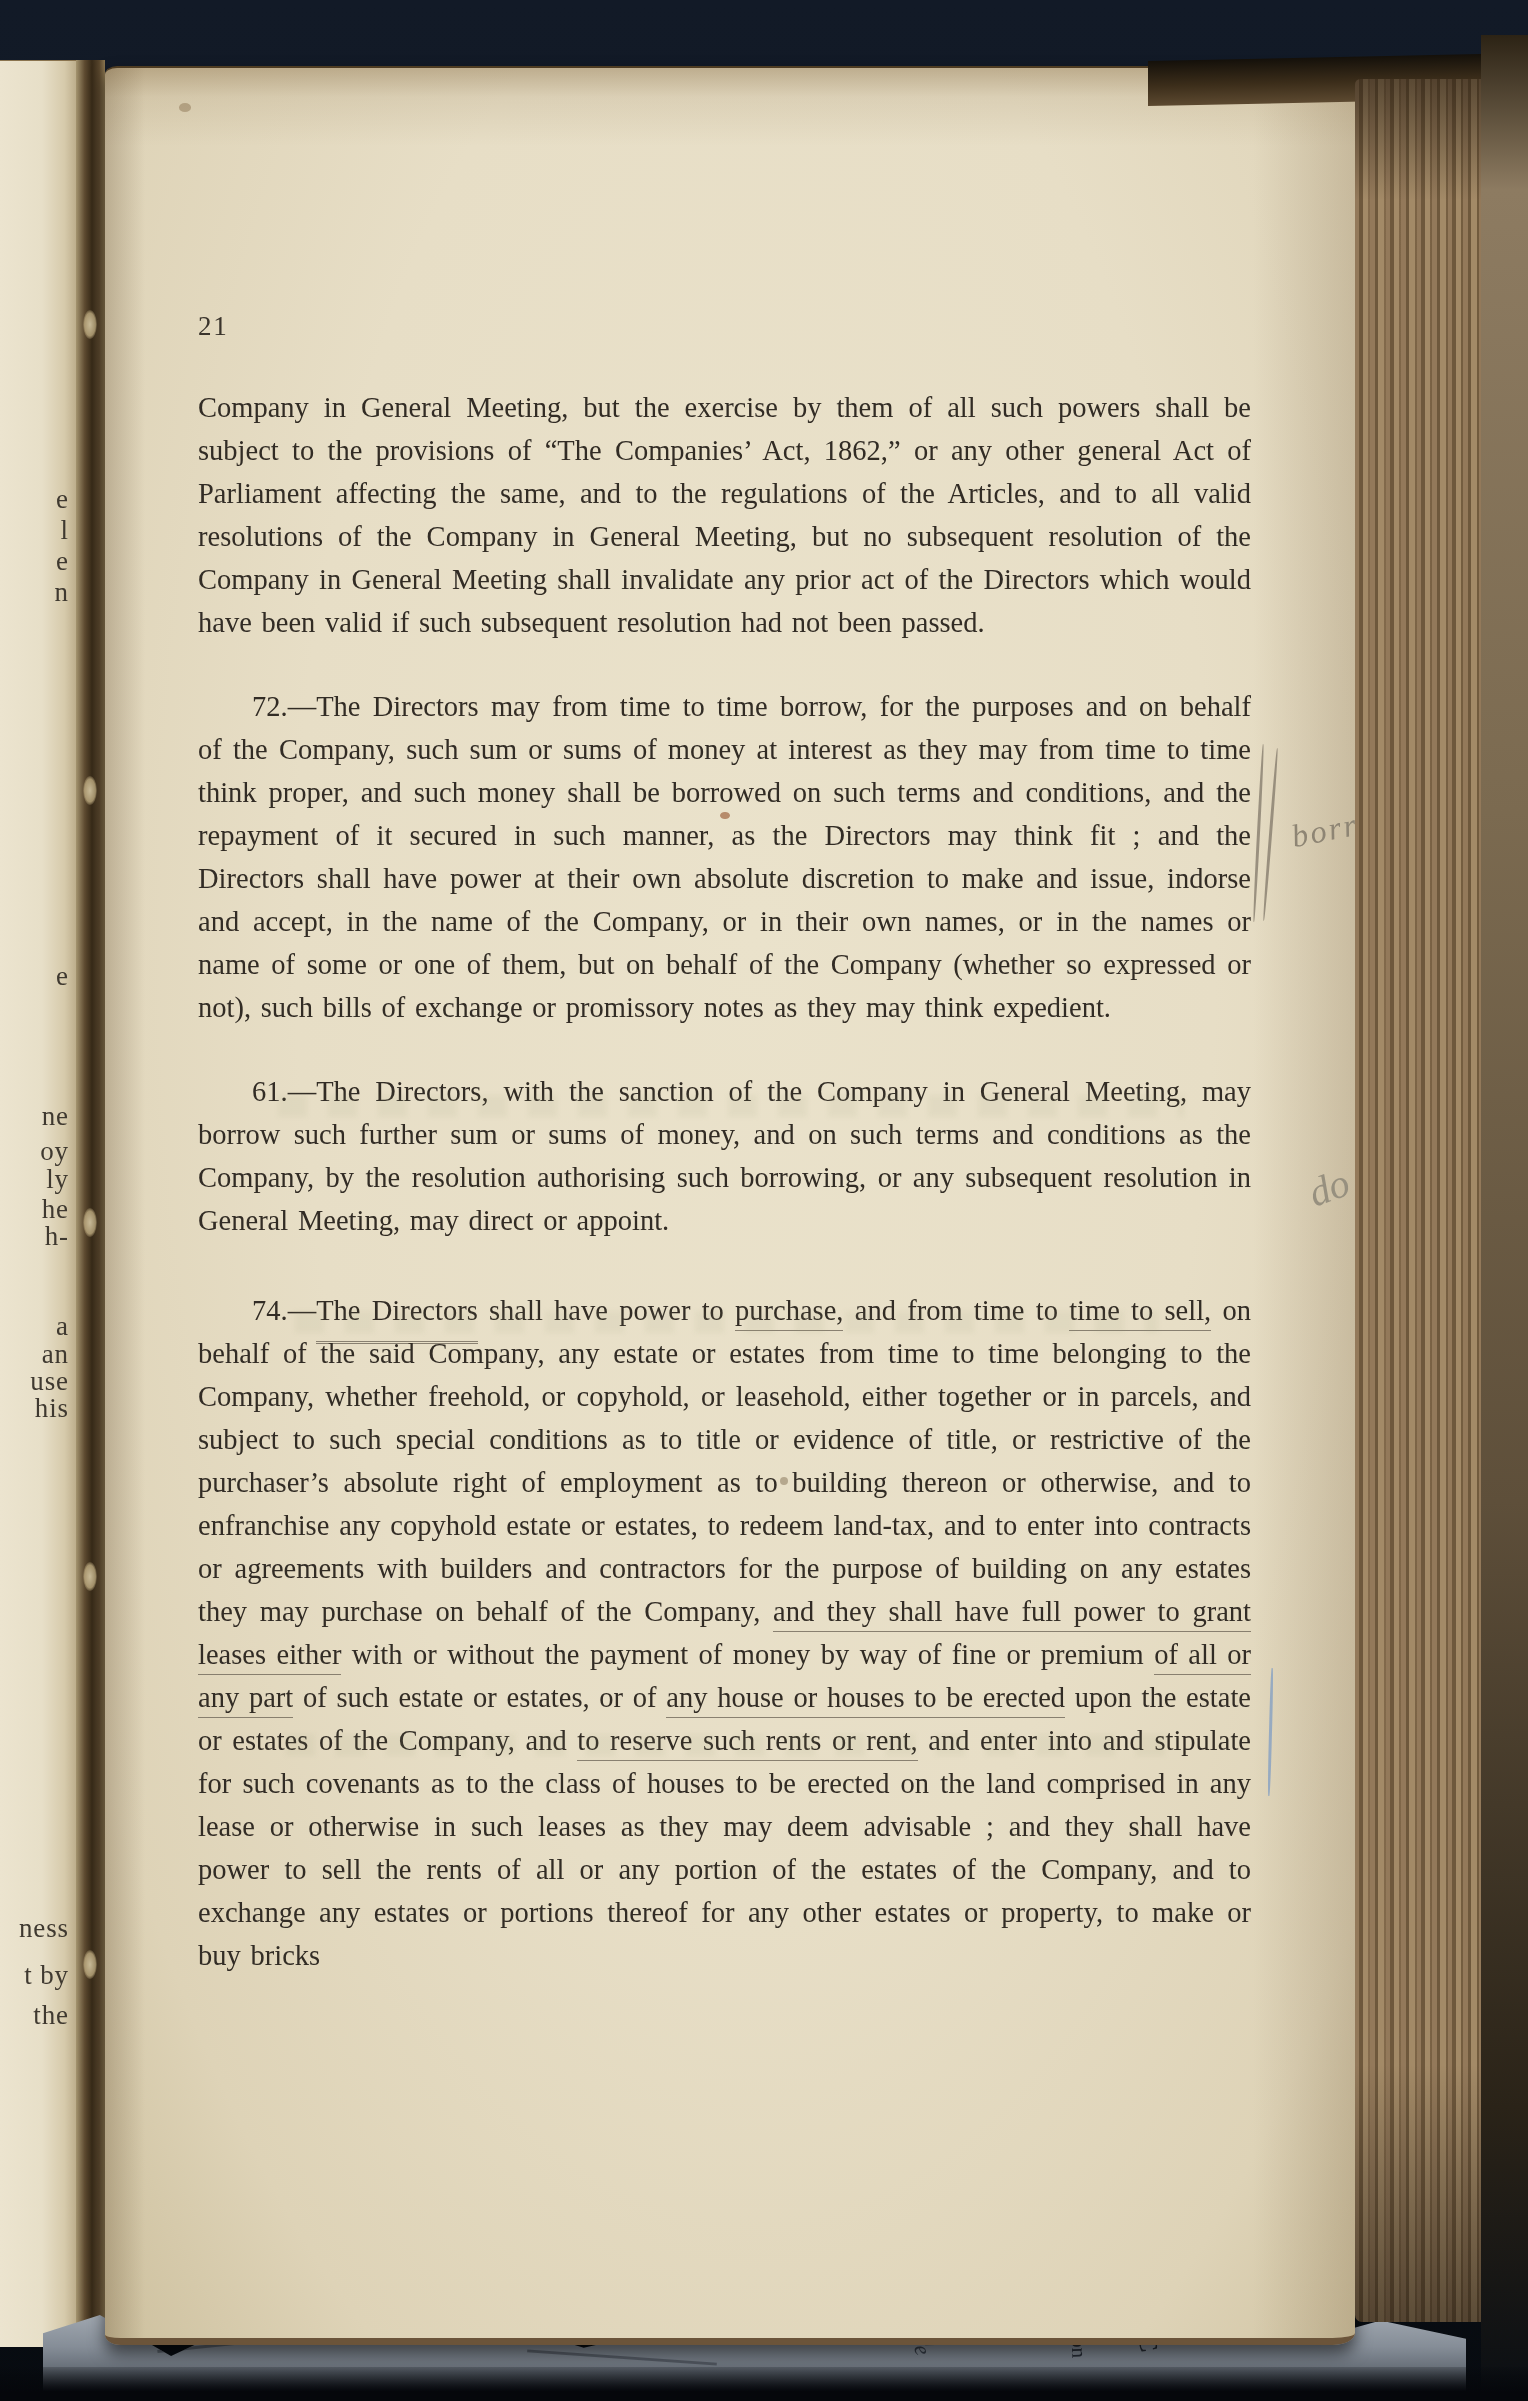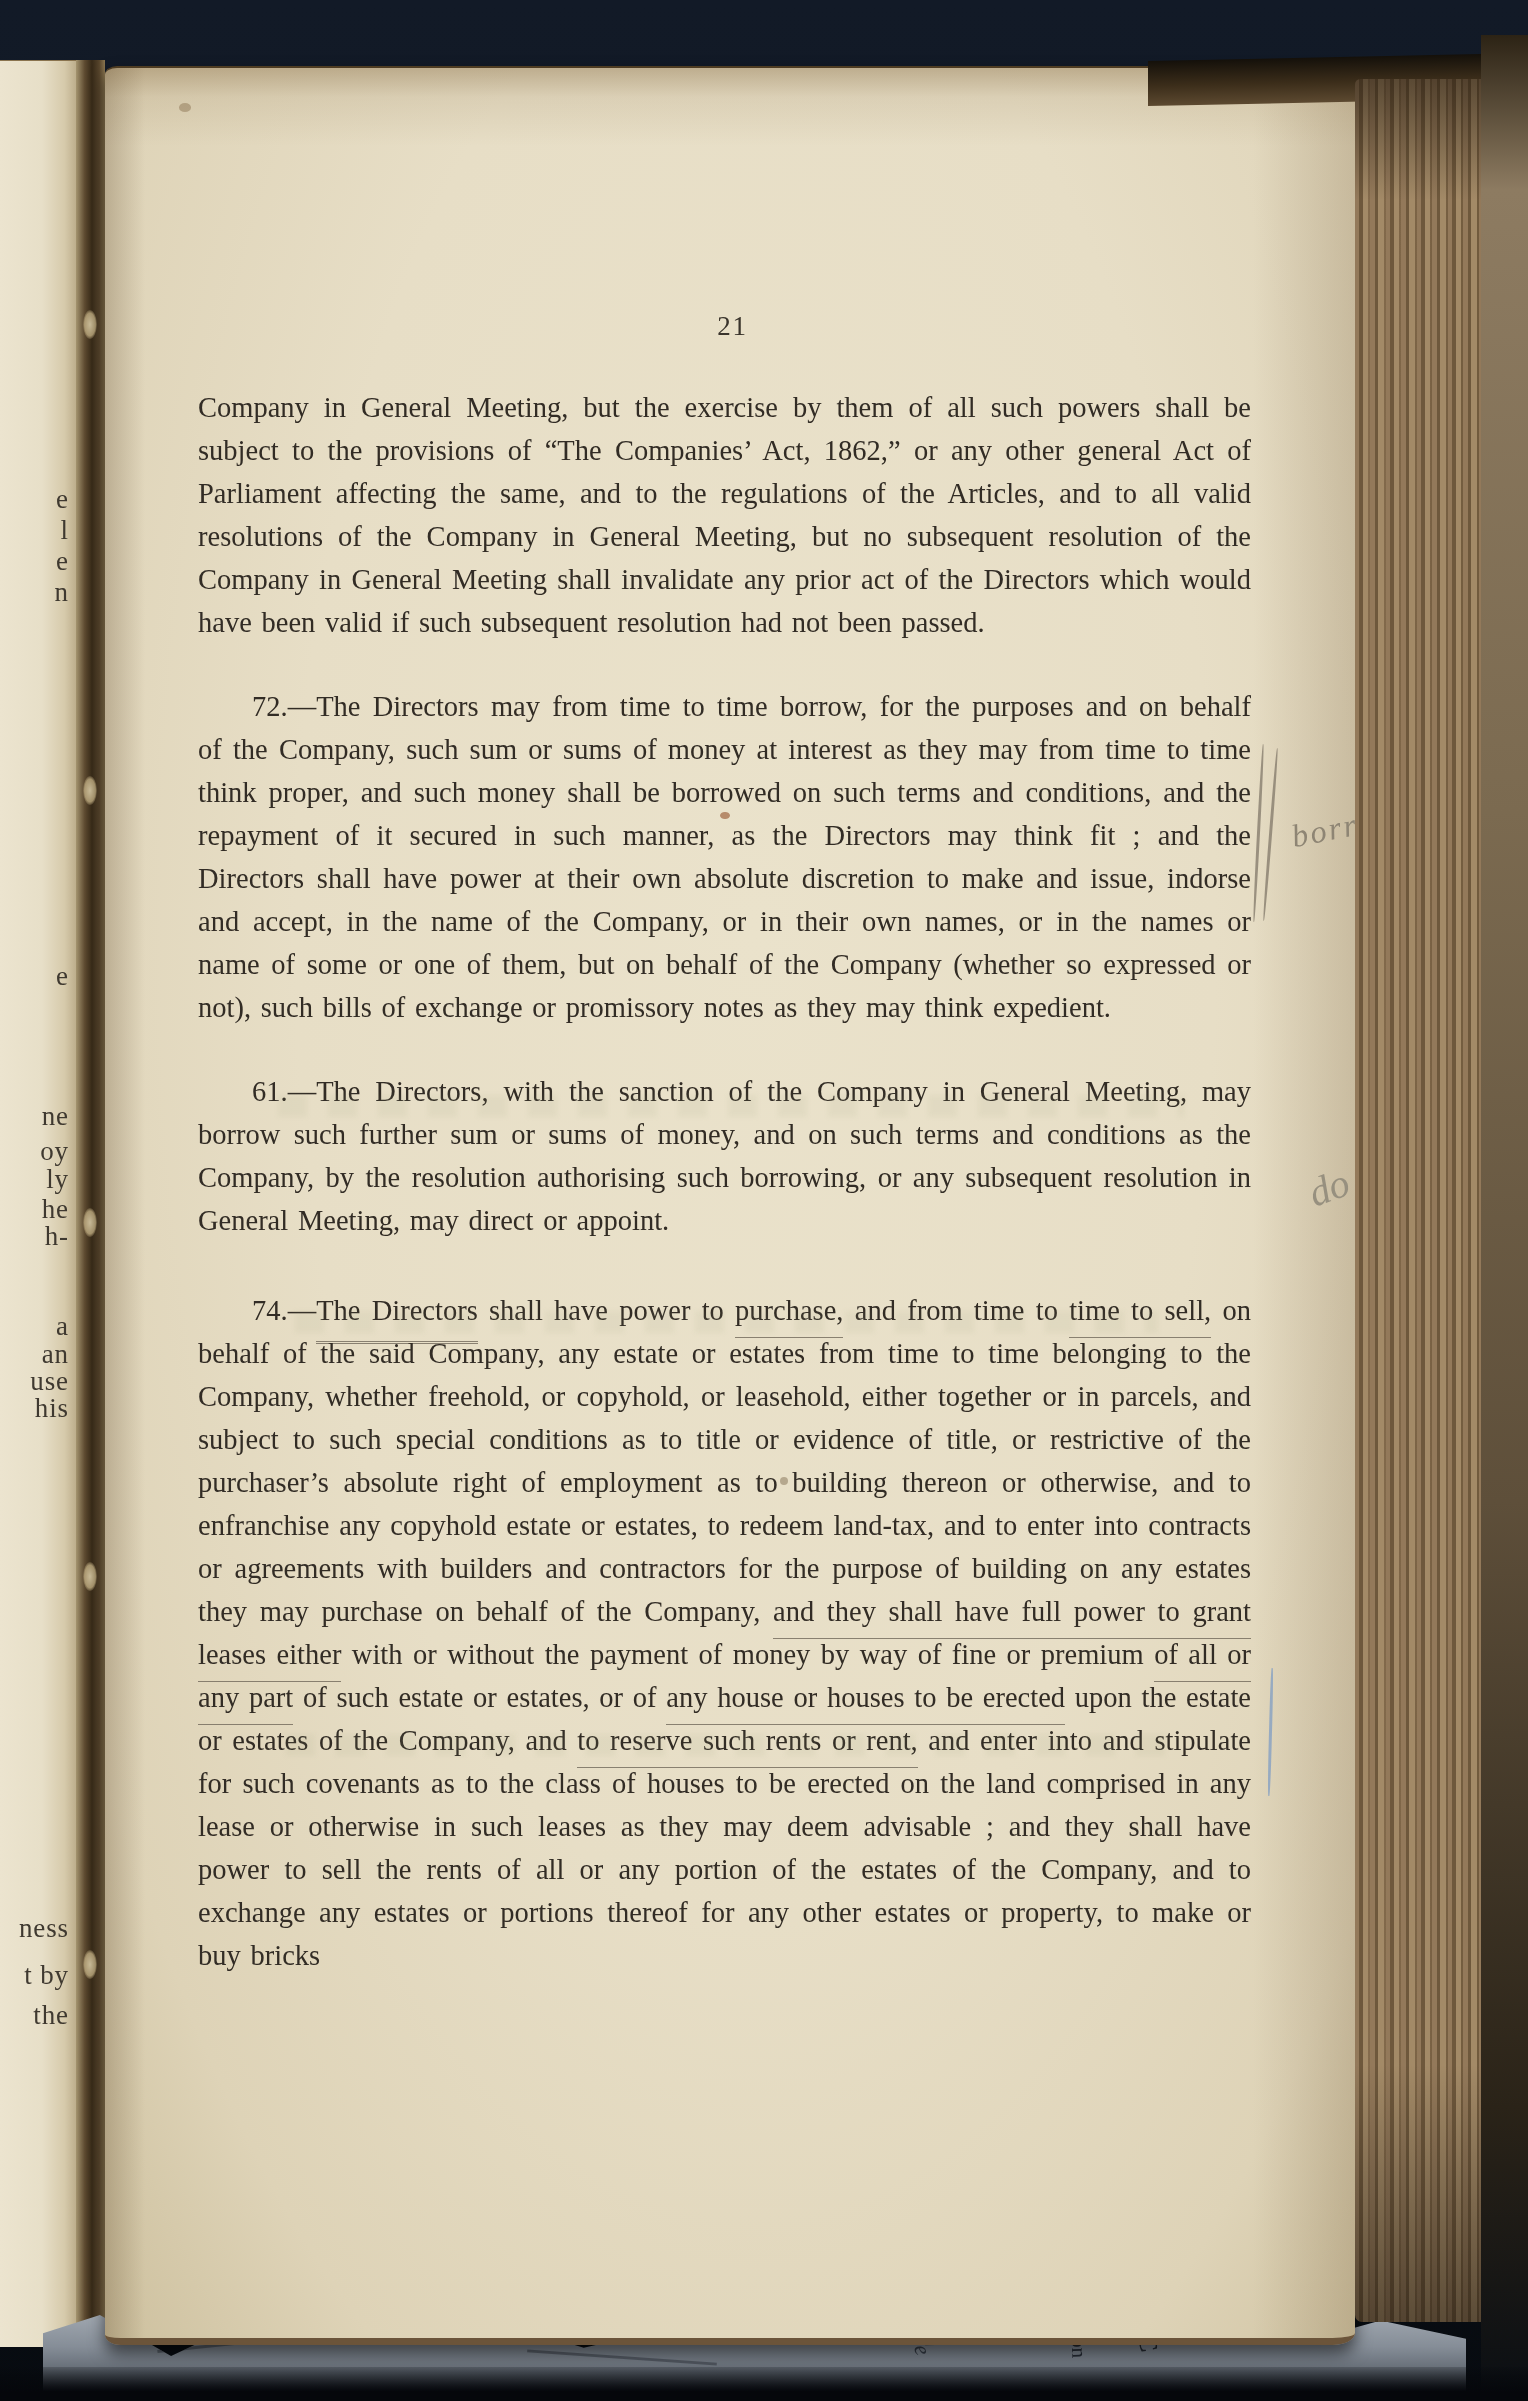--- a/index.html
+++ b/index.html
@@ -24,32 +24,32 @@
   
   .page{position:absolute;left:105px;top:66px;width:1250px;height:2270px;
     background:
       linear-gradient(90deg,rgba(92,70,40,.28) 0,rgba(92,70,40,0) 40px,rgba(92,70,40,0) 1148px,rgba(110,85,50,.22) 100%),
       linear-gradient(180deg,rgba(128,100,58,.40) 0,rgba(128,100,58,.12) 29px,rgba(128,100,58,0) 78px),
       radial-gradient(ellipse at 52% 38%,#eae2cb 0%,#e7dec6 50%,#ded3b7 82%,#cdc09e 100%);
     border-top:2.6px solid #4e3c22;
     border-bottom:7.8px solid #6b543a;
     border-radius:12px 5.2px 22.4px 15.5px / 8.6px 5.2px 12px 10.4px;
     box-shadow:0 8.6px 15.5px rgba(0,0,0,.55);}
-  .page-number{position:absolute;left:93px;top:243px;width:1069px;text-align:center;
+  .page-number{position:absolute;left:93px;top:243px;width:1069px;
     font-size:27px;color:#3a342c;letter-spacing:1.7px;}
   .text-block{position:absolute;left:93px;top:318px;width:1069px;
     font-size:28.5px;line-height:43px;color:#322c25;text-align:justify;
     word-spacing:2.6px;}
   .text-block p{margin:0 16px 41px 0;}
   .text-block p.indent{text-indent:54px;}
   .text-block p.last{margin-bottom:0;}
   .text-block p#para-73{margin-bottom:47px;}
 
   
-  .u{padding-bottom:11px;}
+  .u{padding-bottom:4px;}
   .u1{border-bottom:1.7px solid rgba(112,104,90,.8);}
   .u2{border-bottom:3.5px double rgba(112,104,90,.8);padding-bottom:15px;}
 
   
   .ghost{position:absolute;height:22.4px;filter:blur(2.6px);opacity:.5;
     background:repeating-linear-gradient(90deg,rgba(150,155,120,.18) 0 29px,rgba(150,155,120,0) 29px 50px);}
 
   
   .stain{position:absolute;border-radius:50%;}
 

